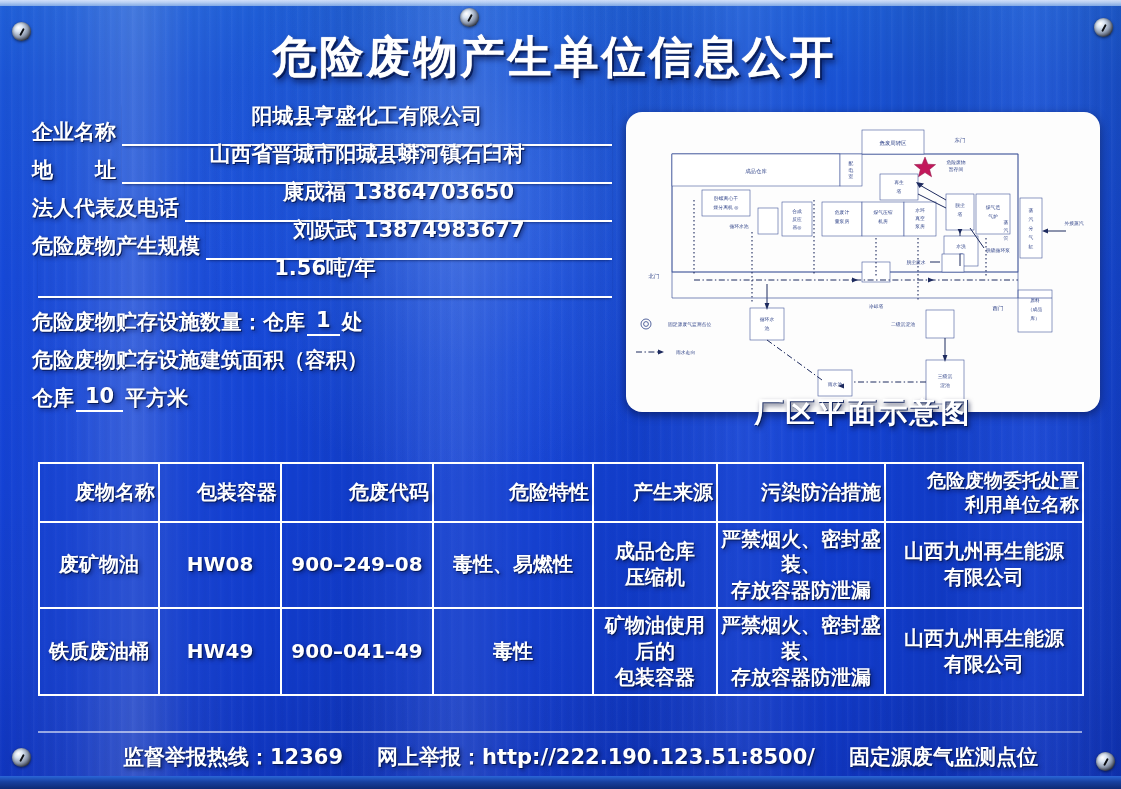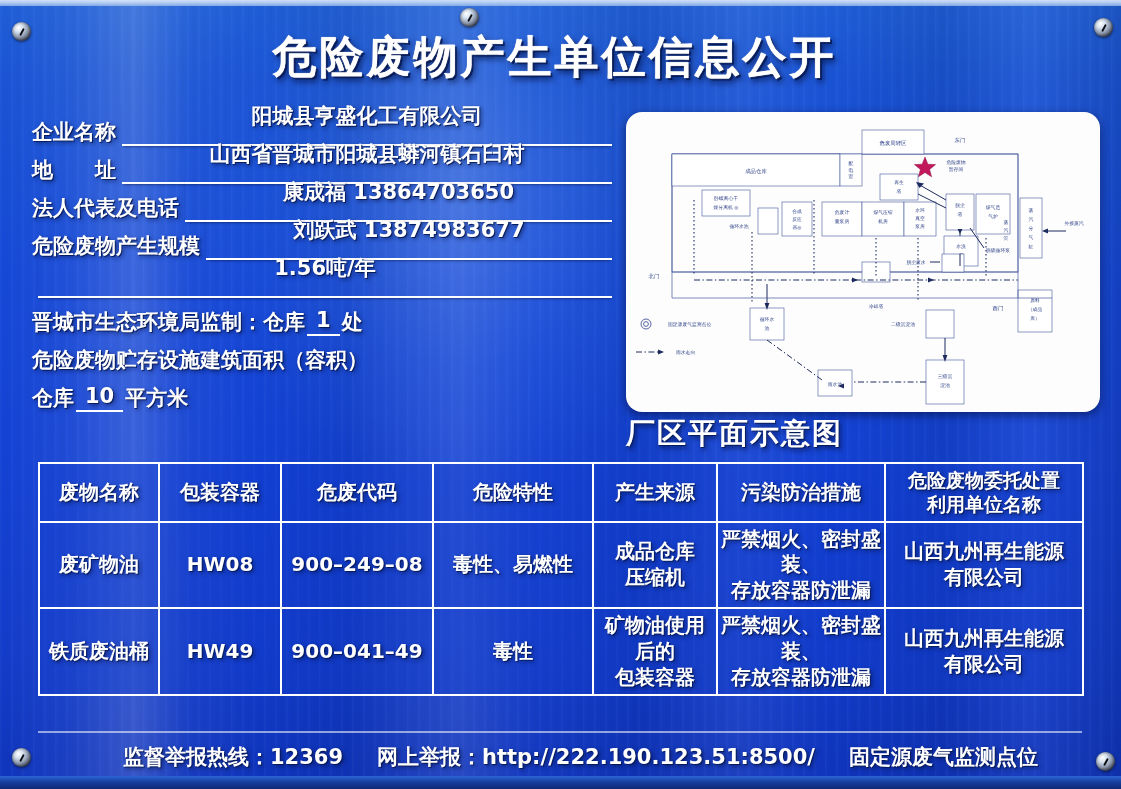--- a/index.html
+++ b/index.html
@@ -145,21 +145,22 @@
     width:474px; height:300px;
     background:#fdfdfd;
     border-radius:16px;
     box-shadow: 0 3px 10px rgba(0,8,45,.55);
     overflow:hidden;
     z-index:20;
   }
   #diagram-svg { display:block; width:474px; height:300px; }
   #diagram-caption {
     position:absolute;
-    left:626px; top:414px; width:474px;
+    left:626px; top:393px; width:474px;
+    text-align:center;
     font-size:29px; font-weight:bold; color:#fff;
     letter-spacing:2px;
     text-shadow: 1px 1px 0 rgba(5,25,85,.9), 2px 3px 5px rgba(0,10,50,.7);
     z-index:20;
   }
 
   
   #waste-table {
     position:absolute;
     left:38px; top:462px;
@@ -173,21 +174,21 @@
     color:#ffffff;
     text-align:center;
     vertical-align:middle;
     font-weight:bold;
     font-size:20px;
     line-height:1.28;
     padding:4px 3px;
     text-shadow: 1px 1px 0 rgba(5,25,85,.85), 2px 2px 4px rgba(0,10,50,.55);
     background: rgba(16,60,205,0.30);
   }
-  #waste-table thead th { height:57px; font-size:20px; }
+  #waste-table thead th { height:57px; font-size:20px;text-align:right; }
   #waste-table tbody td { height:82px; }
   #waste-table th.hdr-last { font-size:19px;margin-top:8px; }
 
   
   #footer {
     position:absolute;
     left:0; right:0; bottom:18px;
     display:flex;
     justify-content:center;
     align-items:baseline;
@@ -262,21 +263,21 @@
     <div class="info-row">
       <span class="lbl">危险废物产生规模</span>
       <span class="fill">刘跃武 13874983677</span>
     </div>
 
     <div class="info-row">
       <span class="fill">1.56吨/年</span>
     </div>
 
     <div class="info-row">
-      <span class="plain">晋城市生态环境局监制：仓库</span>
+      <span class="plain">危险废物贮存设施数量：仓库</span>
       <span class="inline-u">1</span>
       <span class="plain">处</span>
     </div>
 
     <div class="info-row">
       <span class="plain">危险废物贮存设施建筑面积（容积）</span>
     </div>
 
     <div class="info-row">
       <span class="plain">仓库</span>

